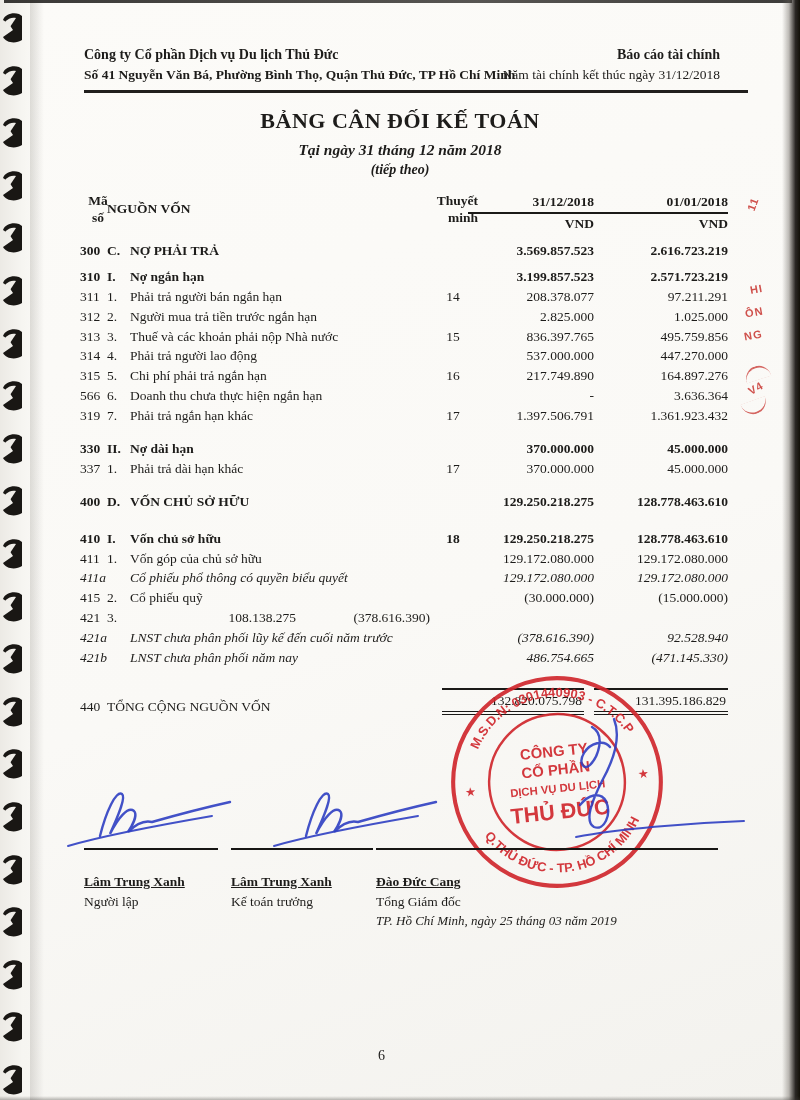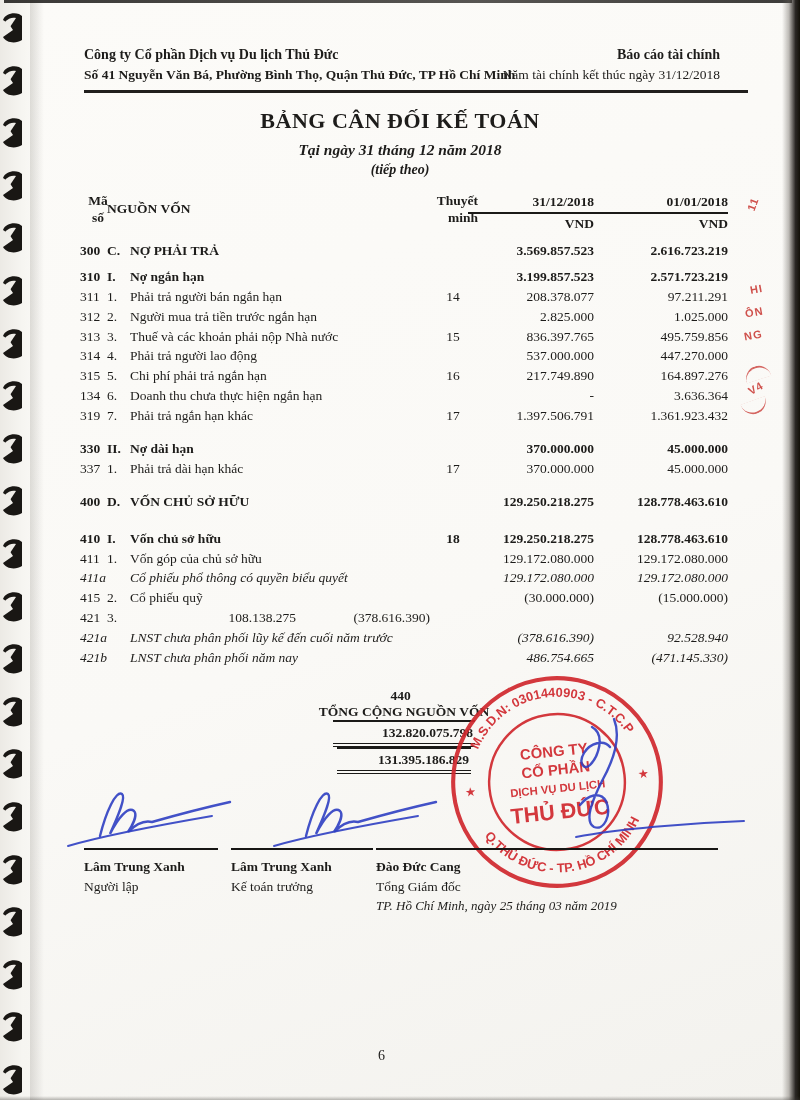--- a/index.html
+++ b/index.html
@@ -52,39 +52,39 @@
   .c-prefix { width:23px; }
   .c-label { flex:1; }
   .c-note { width:50px; text-align:center; }
   .c-v1 { width:116px; text-align:right; }
   .c-v2 { width:134px; text-align:right; }
   .row.section, .row.subsection { font-weight:bold; }
   .row.italic { font-style:italic;justify-content:center; }
 
   
   .trow { position:absolute; left:80px; top:688px; width:648px; display:flex;
-          align-items:center; font-weight:bold; font-size:13.5px;flex-direction:column; }
+          align-items:flex-end; font-weight:normal; font-size:13.5px; }
   .t-code { width:27px; }
   .t-label { flex:1; }
   .t-v1 { width:142px; } .t-v2 { width:134px; margin-left:0; }
   .t-box { display:block; text-align:right; padding:3px 2px 2px 0;
            border-top:2px solid #1b1a18; border-bottom:4px double #1b1a18; }
   .t-gap { width:10px; }
 
   
   .stamp { position:absolute; left:447px; top:672px; width:220px; height:220px;
            transform:rotate(-6deg); opacity:.92; }
   .sig-svg { position:absolute; }
   .sig1 { left:62px; top:778px; }
   .sig2 { left:268px; top:778px; }
   .sig3 { left:548px; top:705px; }
 
   
   .sigblk { position:absolute; top:848px; border-top:2px solid #171614; font-size:13.5px; }
-  .sigblk .name { font-weight:bold; padding-top:9px; }
+  .sigblk .name { font-weight:bold; padding-top:24px;text-decoration:underline; }
   .sigblk .role { padding-top:4px; }
   .sigblk .date { padding-top:3px; font-style:italic; font-size:13px; }
   .sb1 { left:84px; width:134px; }
   .sb2 { left:231px; width:142px; }
   .sb3 { left:376px; width:342px; }
 
   
   .frag { position:absolute; color:#c8342f; font-family:"Liberation Sans","DejaVu Sans",sans-serif;
           font-weight:bold; font-size:11px; letter-spacing:1px; opacity:.85; }
   .frag-arc { position:absolute; width:26px; height:14px; border:0; border-top:2px solid #c8342f;
@@ -272,21 +272,21 @@
       </div>
       <div class="row item">
         <span class="c-code">315</span>
         <span class="c-prefix">5.</span>
         <span class="c-label">Chi phí phải trả ngắn hạn</span>
         <span class="c-note">16</span>
         <span class="c-v1">217.749.890</span>
         <span class="c-v2">164.897.276</span>
       </div>
       <div class="row item">
-        <span class="c-code">134</span>
+        <span class="c-code">566</span>
         <span class="c-prefix">6.</span>
         <span class="c-label">Doanh thu chưa thực hiện ngắn hạn</span>
         <span class="c-note"></span>
         <span class="c-v1">-</span>
         <span class="c-v2">3.636.364</span>
       </div>
       <div class="row item">
         <span class="c-code">319</span>
         <span class="c-prefix">7.</span>
         <span class="c-label">Phải trả ngắn hạn khác</span>

